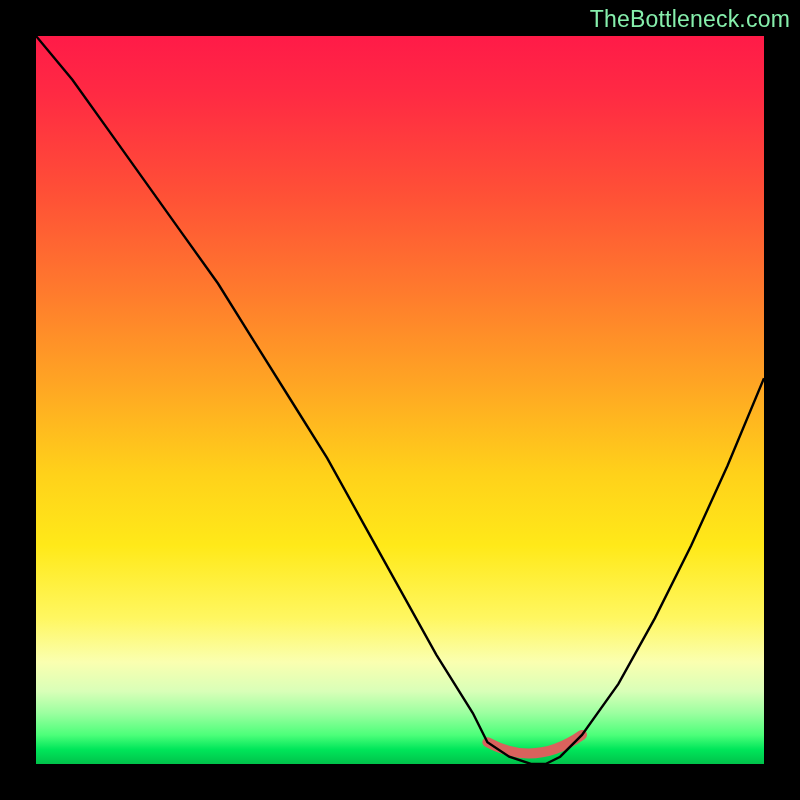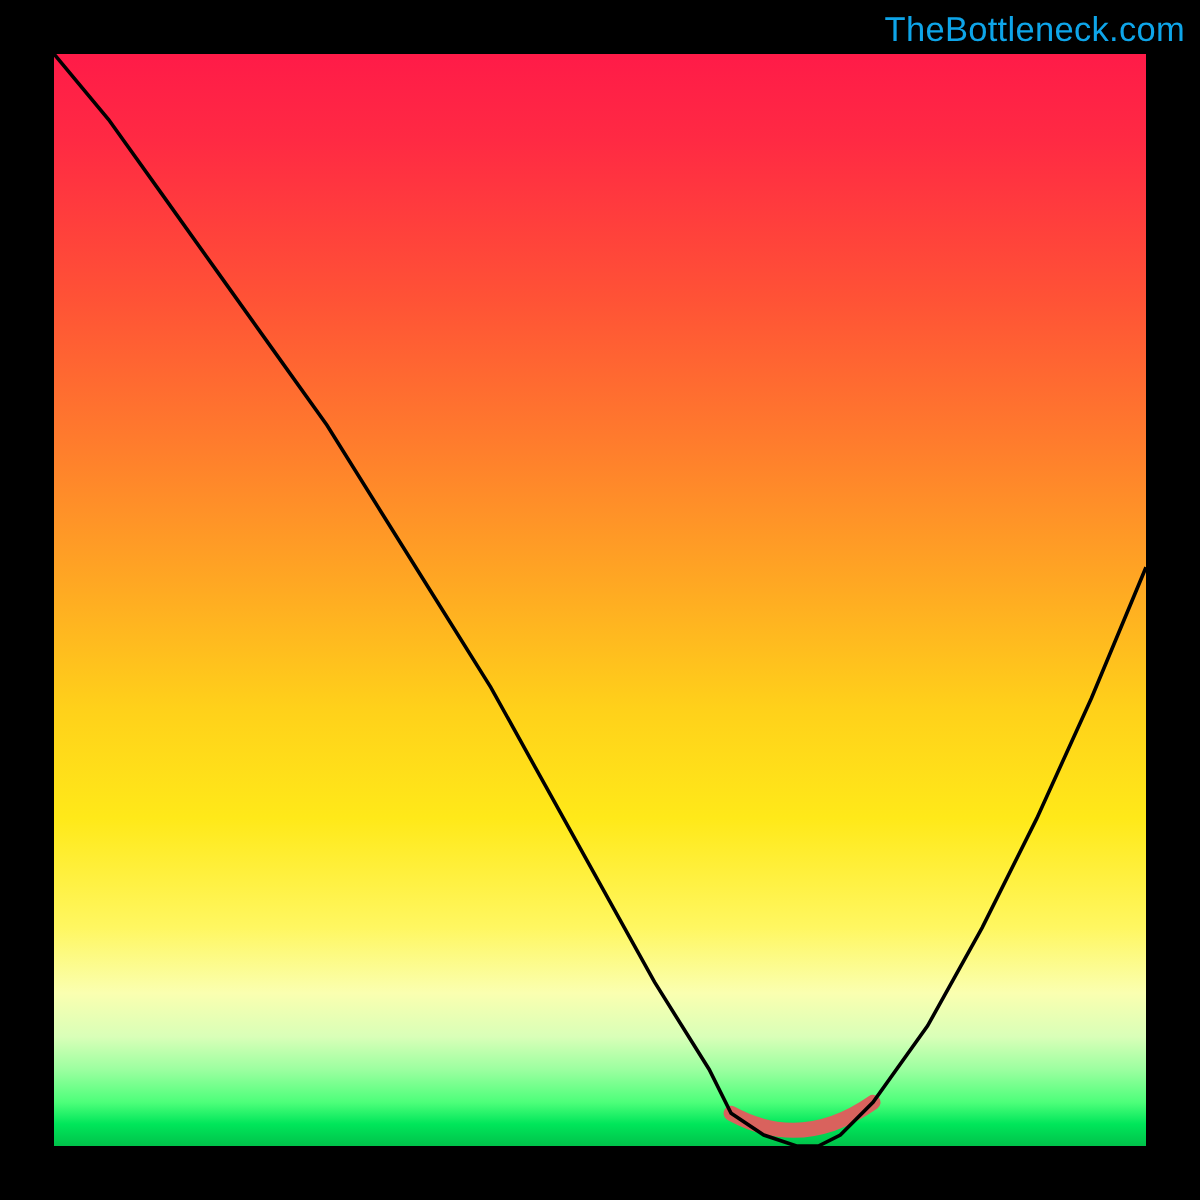--- a/index.html
+++ b/index.html
@@ -14,21 +14,21 @@
   .frame {
     position: relative;
     width: 800px;
     height: 800px;
     background: #000;
   }
   .watermark {
     position: absolute;
     top: 6px;
     right: 10px;
-    color: #0ea5e9;
+    color: #86efac;
     font-size: 23px;
     font-weight: 500;
     letter-spacing: 0.2px;
     z-index: 10;
   }
   .plot-area {
     position: absolute;
     left: 36px;
     top: 36px;
     width: 728px;

